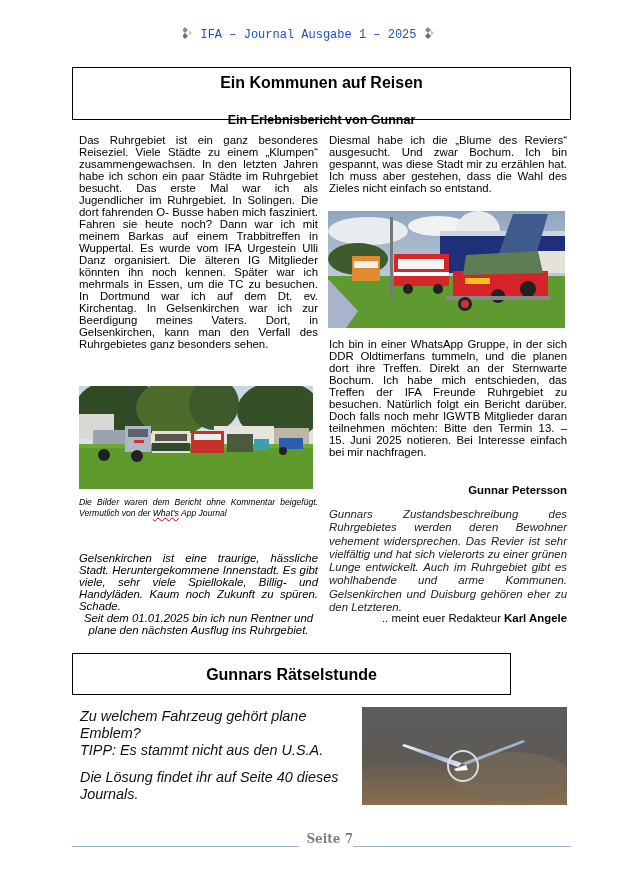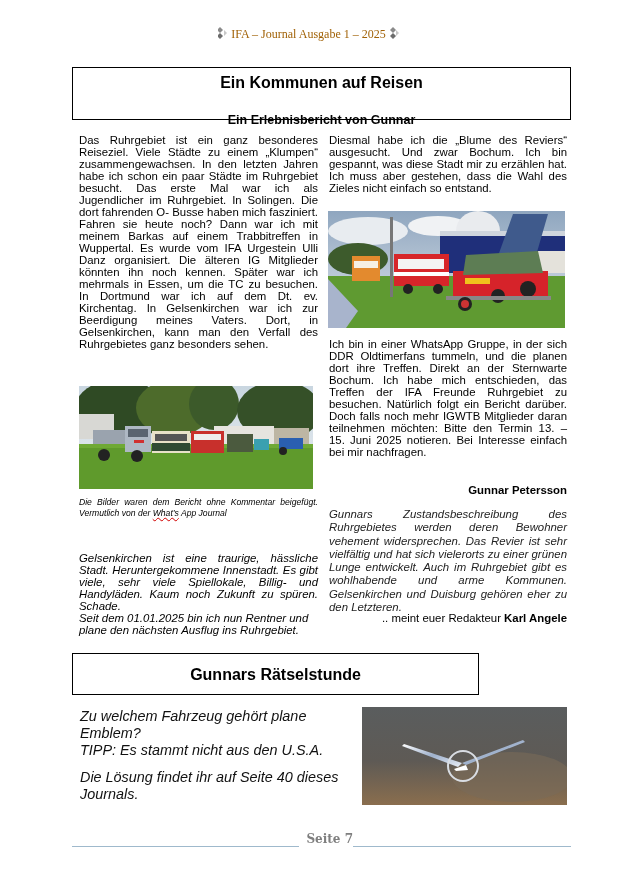--- a/index.html
+++ b/index.html
@@ -1,18 +1,18 @@
 <!DOCTYPE html>
 <html><head>
 <meta charset="utf-8">
 <style>
   html, body { margin: 0; padding: 0; background: #ffffff; }
   body { width: 631px; height: 896px; position: relative; overflow: hidden; font-family: "Liberation Sans", sans-serif; color: #000; }
 
-  .header { position: absolute; top: 26px; left: 0; width: 617px; text-align: center; font-size: 12px; color: #a16207; font-family: Liberation Serif, serif; }
+  .header { position: absolute; top: 26px; left: 0; width: 617px; text-align: center; font-size: 12px; color: #1d4ed8; font-family: Liberation Mono, monospace; }
   .header .diamond { display: inline-block; width: 10px; height: 14px; position: relative; vertical-align: -2px; }
   .header .diamond svg { width: 10px; height: 14px; }
 
   .title-box { position: absolute; left: 72px; top: 67px; width: 499px; height: 53px; border: 1px solid #000; box-sizing: border-box; text-align: center; }
   .title-box .t1 { font-weight: bold; font-size: 16px; margin-top: 6px; }
   .title-box .t2 { font-weight: bold; font-size: 12.5px; margin-top: 21px; }
 
   .col { position: absolute; font-size: 11.4px; line-height: 12px; text-align: justify; }
   .col p { margin: 0; }
   .col-left { left: 79px; top: 134px; width: 239px; }
@@ -27,21 +27,21 @@
 
   .block-left2 { top: 552px; font-style: italic; }
 
   .right-text1 { top: 134px; }
   .right-text2 { top: 338px; }
   .signature { position: absolute; left: 329px; top: 484px; width: 238px; text-align: right; font-weight: bold; font-size: 11.4px; }
   .editorial { position: absolute; left: 329px; top: 508px; width: 238px; font-style: italic; font-size: 11.4px; line-height: 13.3px; text-align: justify; color: #222; }
   .editor-sign { position: absolute; left: 329px; top: 612px; width: 238px; text-align: right; font-size: 11.4px; }
   .editor-sign b { font-weight: bold; }
 
-  .puzzle-box { position: absolute; left: 72px; top: 653px; width: 407px; height: 42px; border: 1px solid #000; box-sizing: border-box; text-align: center; }
+  .puzzle-box { position: absolute; left: 72px; top: 653px; width: 439px; height: 42px; border: 1px solid #000; box-sizing: border-box; text-align: center; }
   .puzzle-box .t { font-weight: bold; font-size: 16px; margin-top: 12px; }
 
   .puzzle-text { position: absolute; left: 80px; top: 708px; width: 270px; font-style: italic; font-size: 14.4px; line-height: 17px; color: #111; }
   .puzzle-text p { margin: 0; }
   .puzzle-text .gap { height: 10px; }
 
   .emblem { position: absolute; left: 362px; top: 707px; width: 205px; height: 98px; overflow: hidden; }
 
   .footer { position: absolute; left: 72px; top: 832px; width: 499px; height: 20px; }
   .footer .line-l { position: absolute; left: 0; top: 14px; width: 227px; height: 1px; background: #9fb9cc; }
@@ -118,21 +118,21 @@
     <circle cx="204" cy="65" r="4" fill="#222"></circle>
   </svg>
 </div>
 
 <div class="caption">
   <span>Die Bilder waren dem Bericht ohne Kommentar beigefügt. Vermutlich von der </span><span class="spell">What’s</span><span> App Journal</span>
 </div>
 
 <div class="col col-left block-left2">
   <p>Gelsenkirchen ist eine traurige, hässliche Stadt. Heruntergekommene Innenstadt. Es gibt viele, sehr viele Spiellokale, Billig- und Handyläden. Kaum noch Zukunft zu spüren. Schade.</p>
-  <p style="text-align:left">Seit dem 01.01.2025 bin ich nun Rentner und plane den nächsten Ausflug ins Ruhrgebiet.</p>
+  <p style="text-align:center">Seit dem 01.01.2025 bin ich nun Rentner und plane den nächsten Ausflug ins Ruhrgebiet.</p>
 </div>
 
 <div class="col col-right right-text1">
   <p>Diesmal habe ich die „Blume des Reviers“ ausgesucht. Und zwar Bochum. Ich bin gespannt, was diese Stadt mir zu erzählen hat. Ich muss aber gestehen, dass die Wahl des Zieles nicht einfach so entstand.</p>
 </div>
 
 <div class="photo photo2">
   <svg width="237" height="117" viewBox="0 0 237 117" preserveAspectRatio="none">
     <defs>
       <linearGradient id="sky2" x1="0" y1="0" x2="0" y2="1">

